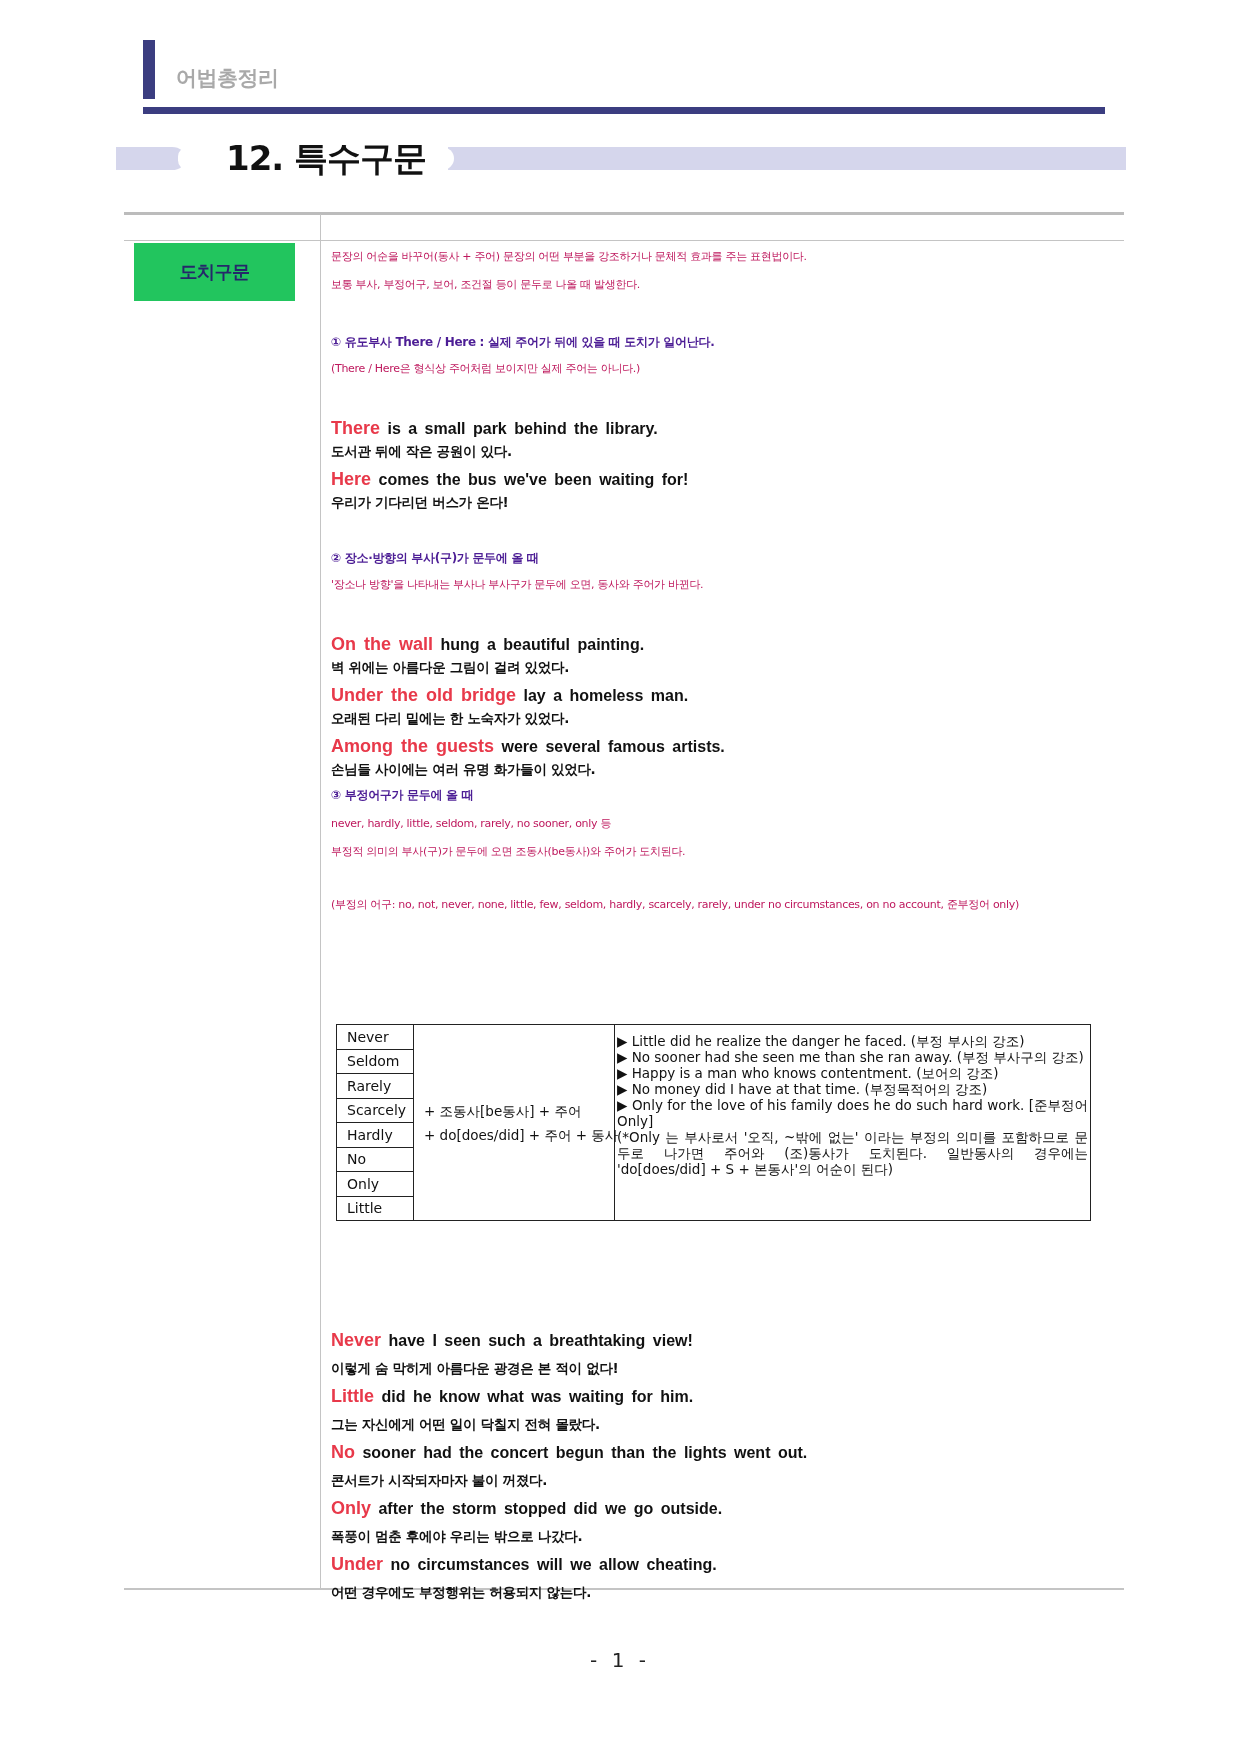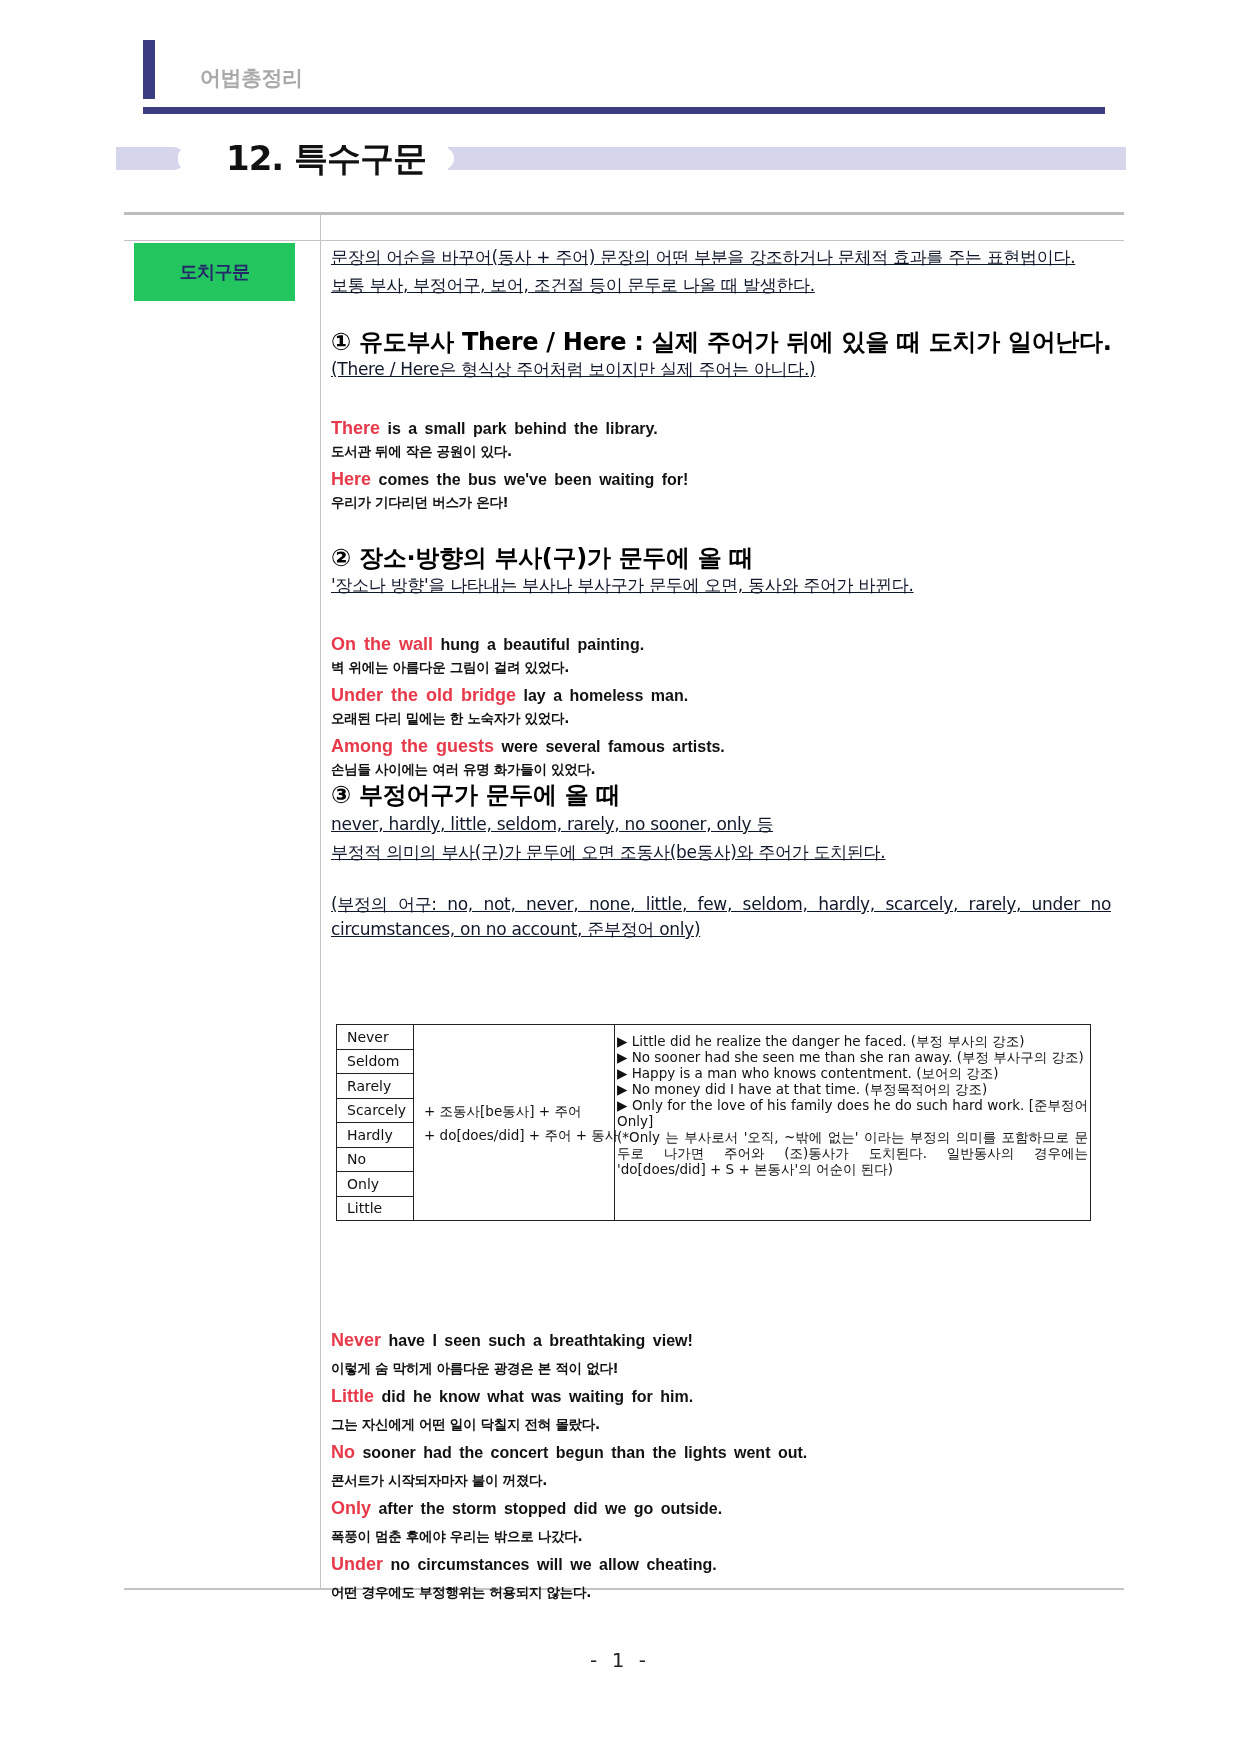--- a/index.html
+++ b/index.html
@@ -1,43 +1,43 @@
 <!DOCTYPE html>
 <html><head>
 <meta charset="utf-8">
 <style>
   * { box-sizing: border-box; margin: 0; padding: 0; }
   html, body { width: 1240px; height: 1753px; background: #ffffff; }
   body { position: relative; font-family: "DejaVu Sans", "Liberation Sans", sans-serif; color: #111; overflow: hidden; }
 
   
   .hdr-bar { position: absolute; left: 143px; top: 40px; width: 12px; height: 59px; background: #3b3d80; }
-  .hdr-label { position: absolute; left: 176px; top: 64px; font-size: 21px; font-weight: bold; color: #a9a9a9; letter-spacing: -0.5px; margin-left: 24px; }
+  .hdr-label { position: absolute; left: 176px; top: 64px; font-size: 21px; font-weight: bold; color: #a9a9a9; letter-spacing: -0.5px; }
   .hdr-rule { position: absolute; left: 143px; top: 107px; width: 962px; height: 7px; background: #3b3d80; }
 
   
   .band { position: absolute; top: 147px; height: 23px; background: #d5d6ec; }
   .band-left { left: 116px; width: 70px; border-radius: 0 14px 14px 0 / 0 50% 50% 0; }
   .band-left::after { content: ""; position: absolute; right: -2px; top: 0; width: 10px; height: 23px; background: #fff; border-radius: 12px 0 0 12px / 50% 0 0 50%; }
   .band-right { left: 448px; width: 678px; }
   .band-right::before { content: ""; position: absolute; left: -6px; top: 0; width: 12px; height: 23px; background: #fff; border-radius: 0 12px 12px 0 / 0 50% 50% 0; }
   .title { position: absolute; left: 226px; top: 136px; font-size: 34px; font-weight: bold; color: #111; letter-spacing: -1px; }
 
   
   .rule-top { position: absolute; left: 124px; top: 212px; width: 1000px; height: 3px; background: #bcbcbc; }
   .rule-inner { position: absolute; left: 124px; top: 240px; width: 1000px; height: 1px; background: #c4c4c4; }
   .rule-bottom { position: absolute; left: 124px; top: 1588px; width: 1000px; height: 2px; background: #c4c4c4; }
   .col-div { position: absolute; left: 320px; top: 214px; width: 1px; height: 1375px; background: #c4c4c4; }
 
   .side-label { position: absolute; left: 134px; top: 243px; width: 161px; height: 58px; background: #22c55e; display: flex; align-items: center; justify-content: center; font-size: 18px; font-weight: bold; color: #25276a; letter-spacing: -0.5px; }
 
   
   .content { position: absolute; left: 331px; top: 243px; width: 785px; }
-  .p { font-size: 17px; line-height: 28px; color: #0f172a; letter-spacing: -0.3px; white-space: nowrap; text-decoration: underline; }
-  .h { font-size: 24px; font-weight: bold; color: #000000; letter-spacing: -0.3px; line-height: 30px; }
+  .p { font-size: 11px; line-height: 28px; color: #be185d; letter-spacing: -0.3px; white-space: nowrap; }
+  .h { font-size: 12px; font-weight: bold; color: #4c1d95; letter-spacing: -0.3px; line-height: 30px; }
   .ex-en { font-family: "Liberation Sans", sans-serif; font-size: 16px; font-weight: bold; color: #111; line-height: 23px; word-spacing: 3px; }
   .ex-en .kw { color: #e8394a; font-size: 18px; text-align: right; }
   .ex-ko { font-size: 13.5px; font-weight: bold; color: #111; line-height: 22px; letter-spacing: -0.3px; }
 
   
   .ref { position: absolute; left: 336px; top: 1024px; width: 755px; height: 197px; border: 1.5px solid #222; display: flex; }
   .ref-c1 { width: 77px; border-right: 1.5px solid #222; display: flex; flex-direction: column; }
   .ref-c1 .cell { flex: 1; border-bottom: 1px solid #222; font-size: 14px; padding-left: 10px; display: flex; align-items: center; color: #111; }
   .ref-c1 .cell:last-child { border-bottom: none; }
   .ref-c2 { width: 201px; border-right: 1.5px solid #222; display: flex; flex-direction: column; justify-content: center; padding-left: 10px; font-size: 13.5px; line-height: 24px; white-space: nowrap; color: #111; }

